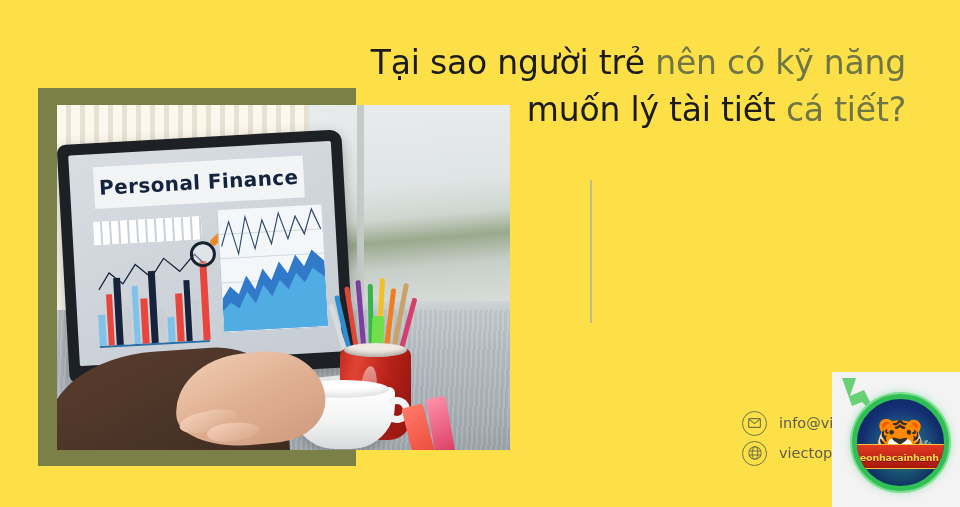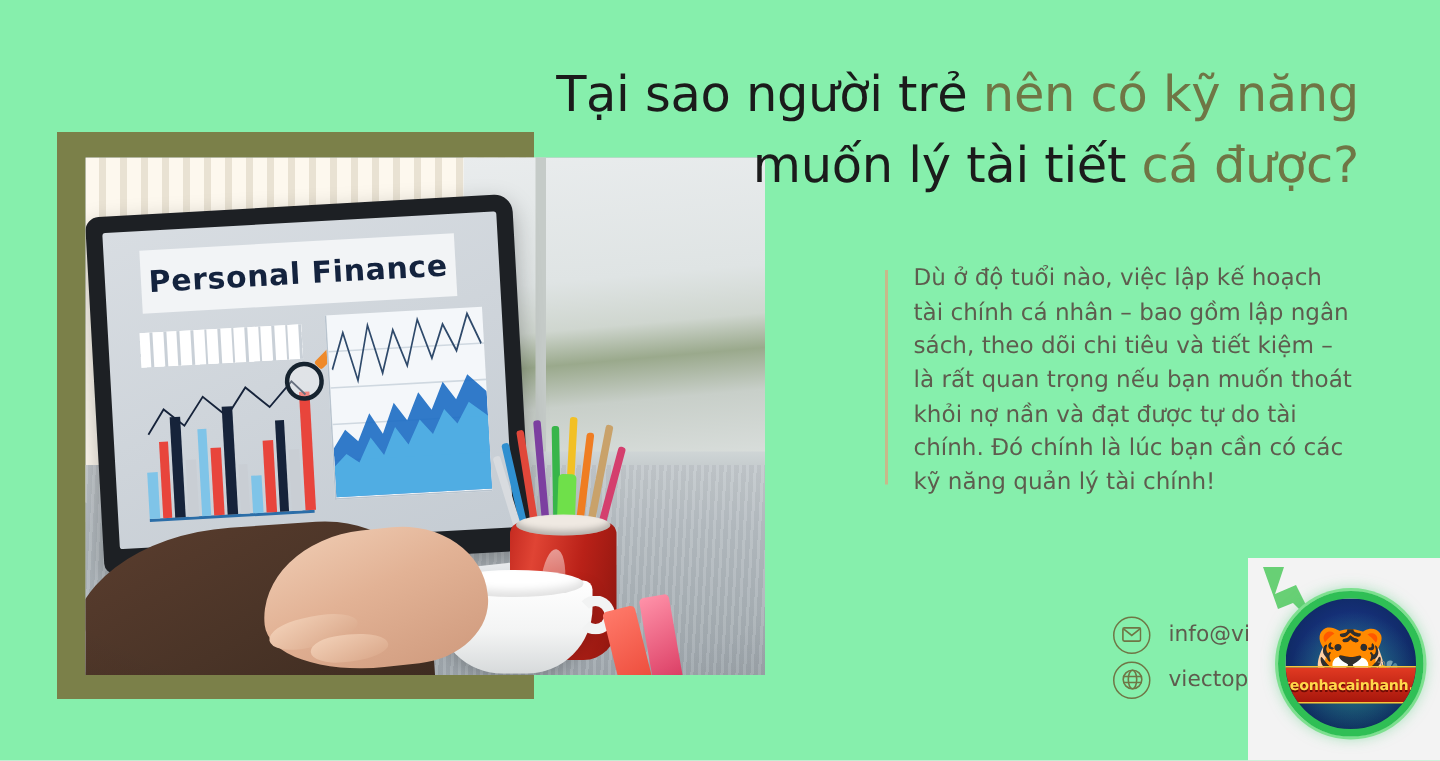--- a/index.html
+++ b/index.html
@@ -5,21 +5,21 @@
   * { box-sizing: border-box; margin: 0; padding: 0; }
   html, body {
     width: 960px; height: 507px;
     background: #efefef;
     font-family: "Liberation Sans", sans-serif;
     overflow: hidden;
   }
   #canvas {
     position: relative;
     width: 960px; height: 507px;
-    background: #86efac;
+    background: #fde047;
   }
 
   
   .photo-frame {
     position: absolute;
     left: 38px; top: 88px;
     width: 318px; height: 378px;
     background: #7b8049;
     z-index: 1;
   }
@@ -408,26 +408,25 @@
 
       <div class="photo-vignette"></div>
     </div>
   </div>
 
   <div class="headline">
     <div>
       <span>Tại sao người trẻ </span><span class="accent">nên có kỹ năng</span>
     </div>
     <div>
-      <span>muốn</span><span> lý tài tiết </span><span class="accent">cá được?</span>
+      <span>muốn</span><span> lý tài tiết </span><span class="accent">cá tiết?</span>
     </div>
   </div>
 
   <div class="body-rule"></div>
-  <div class="body-text">Dù ở độ tuổi nào, việc lập kế hoạch tài chính cá nhân – bao gồm lập ngân sách, theo dõi chi tiêu và tiết kiệm – là rất quan trọng nếu bạn muốn thoát khỏi nợ nần và đạt được tự do tài chính. Đó chính là lúc bạn cần có các kỹ năng quản lý tài chính!</div>
 
   <div class="contact">
     <div class="contact-row">
       <span class="c-icon">
         <svg width="13" height="10" viewBox="0 0 13 10" fill="none" stroke="#6f7645" stroke-width="1.1">
           <rect x="0.6" y="0.6" width="11.8" height="8.8" rx="1"></rect>
           <polyline points="0.8,1.1 6.5,5.6 12.2,1.1"></polyline>
         </svg>
       </span>
       <span class="c-text">info@vina-gr...</span>

